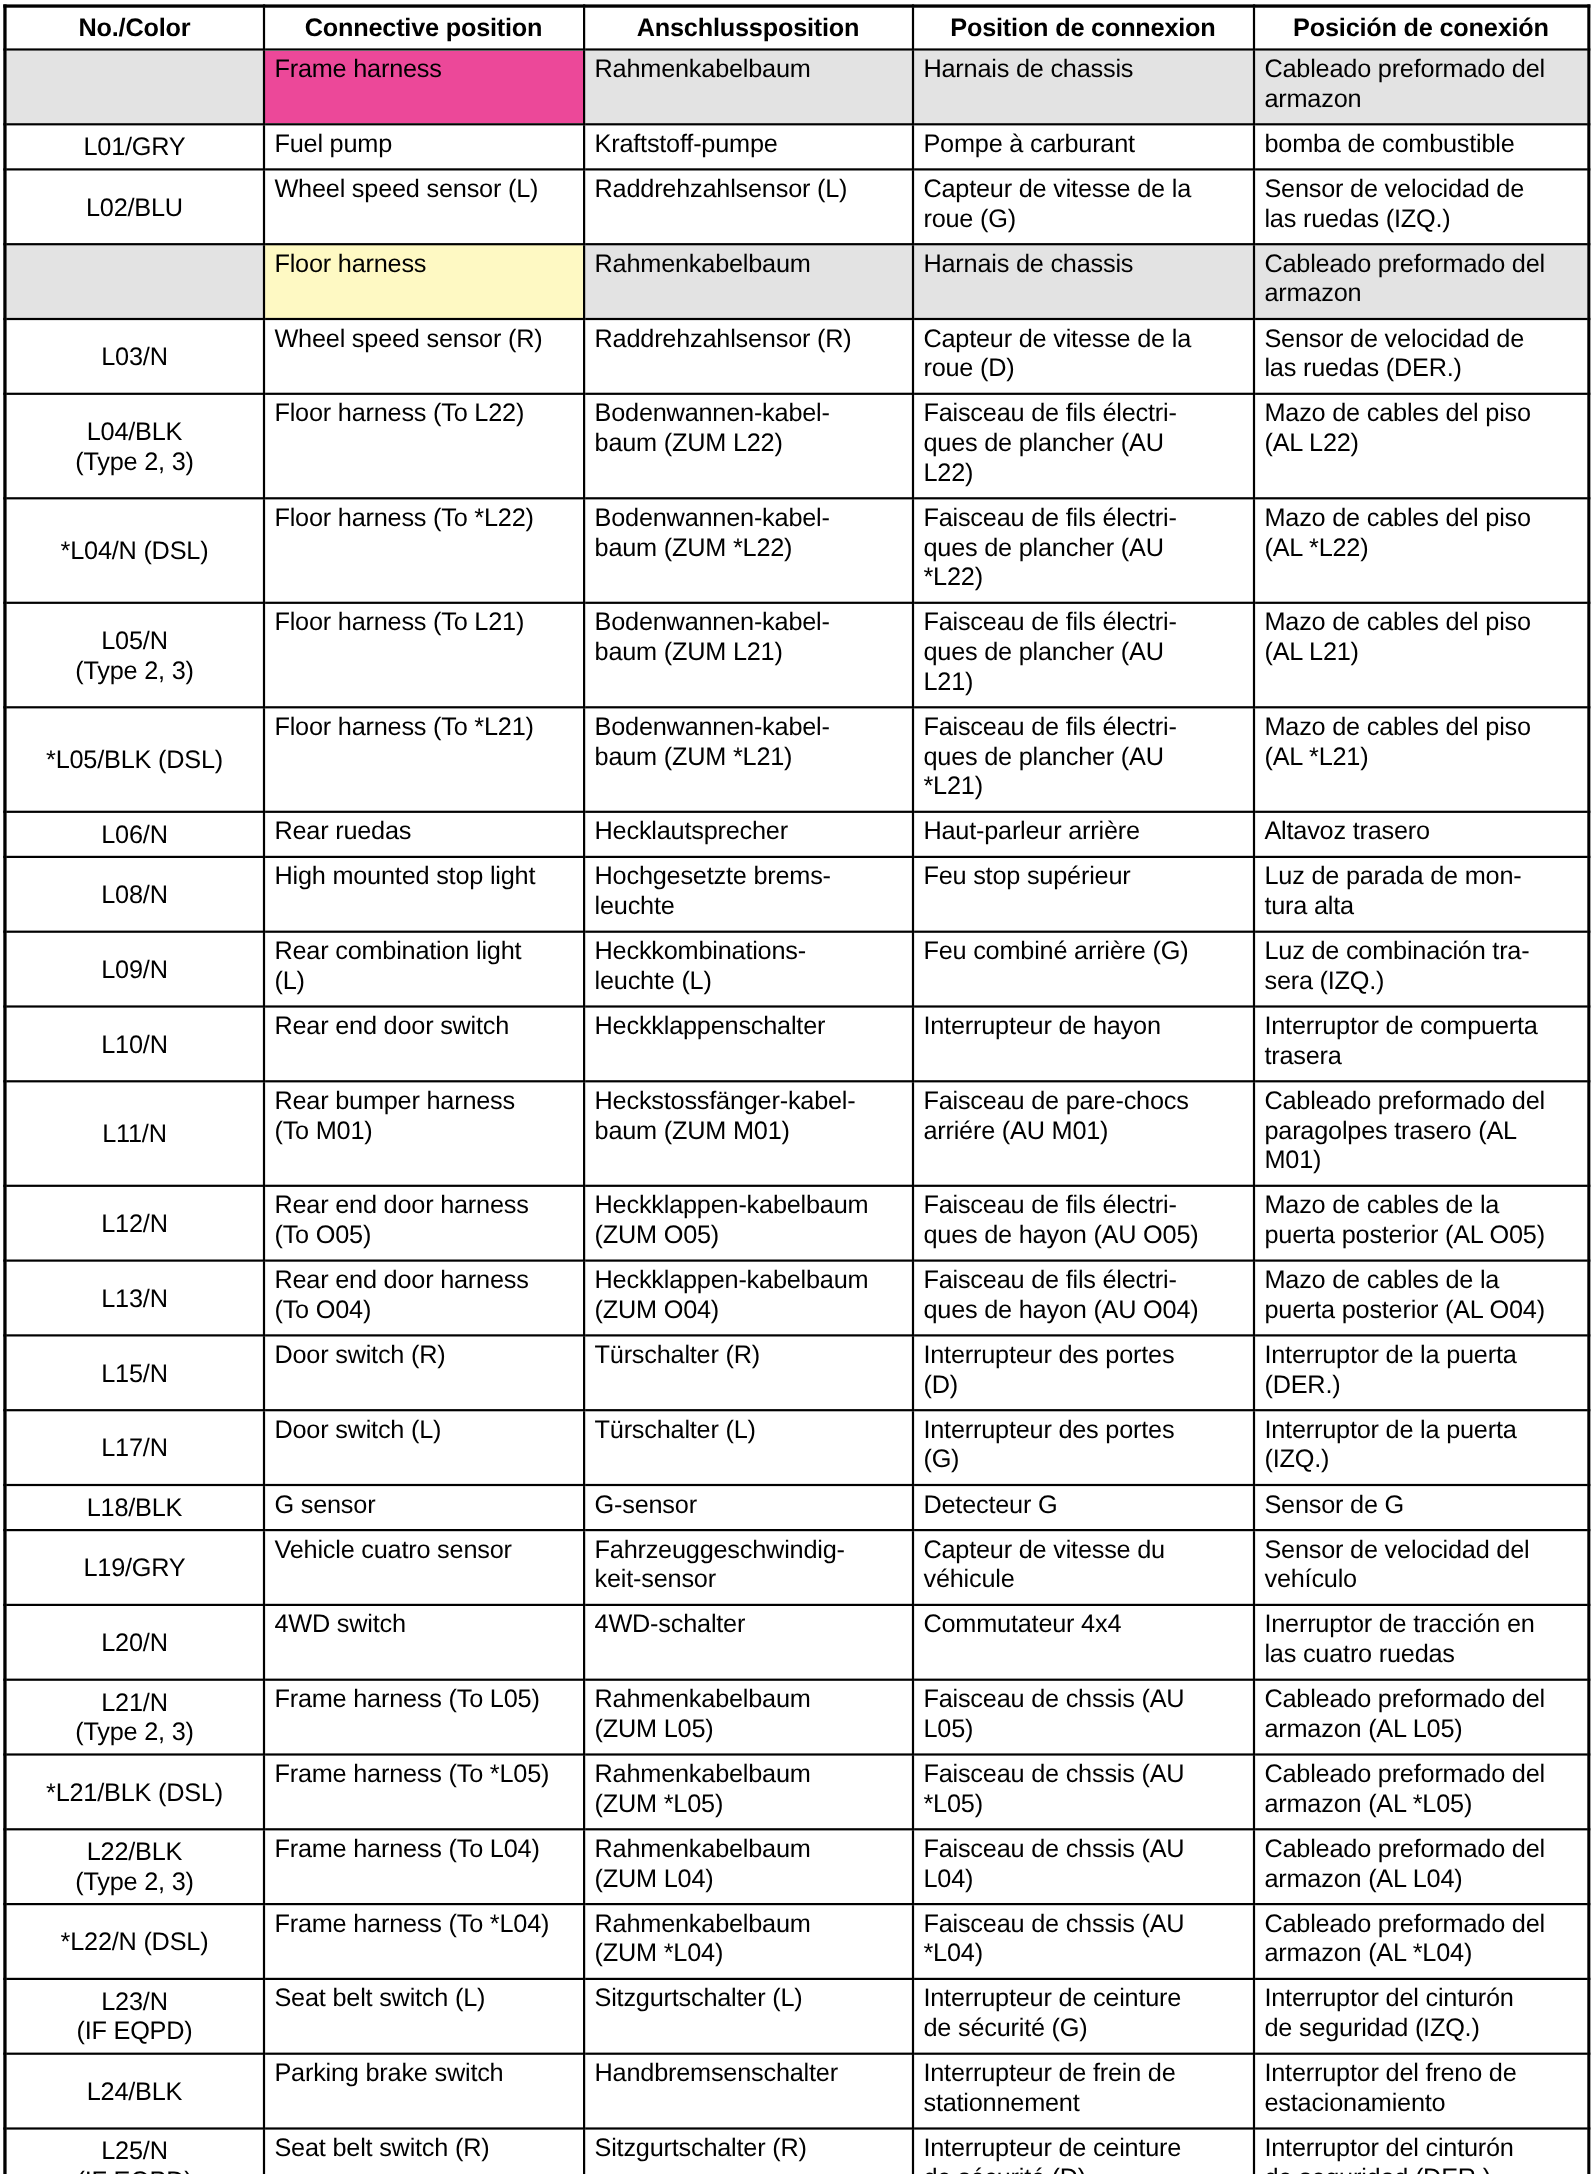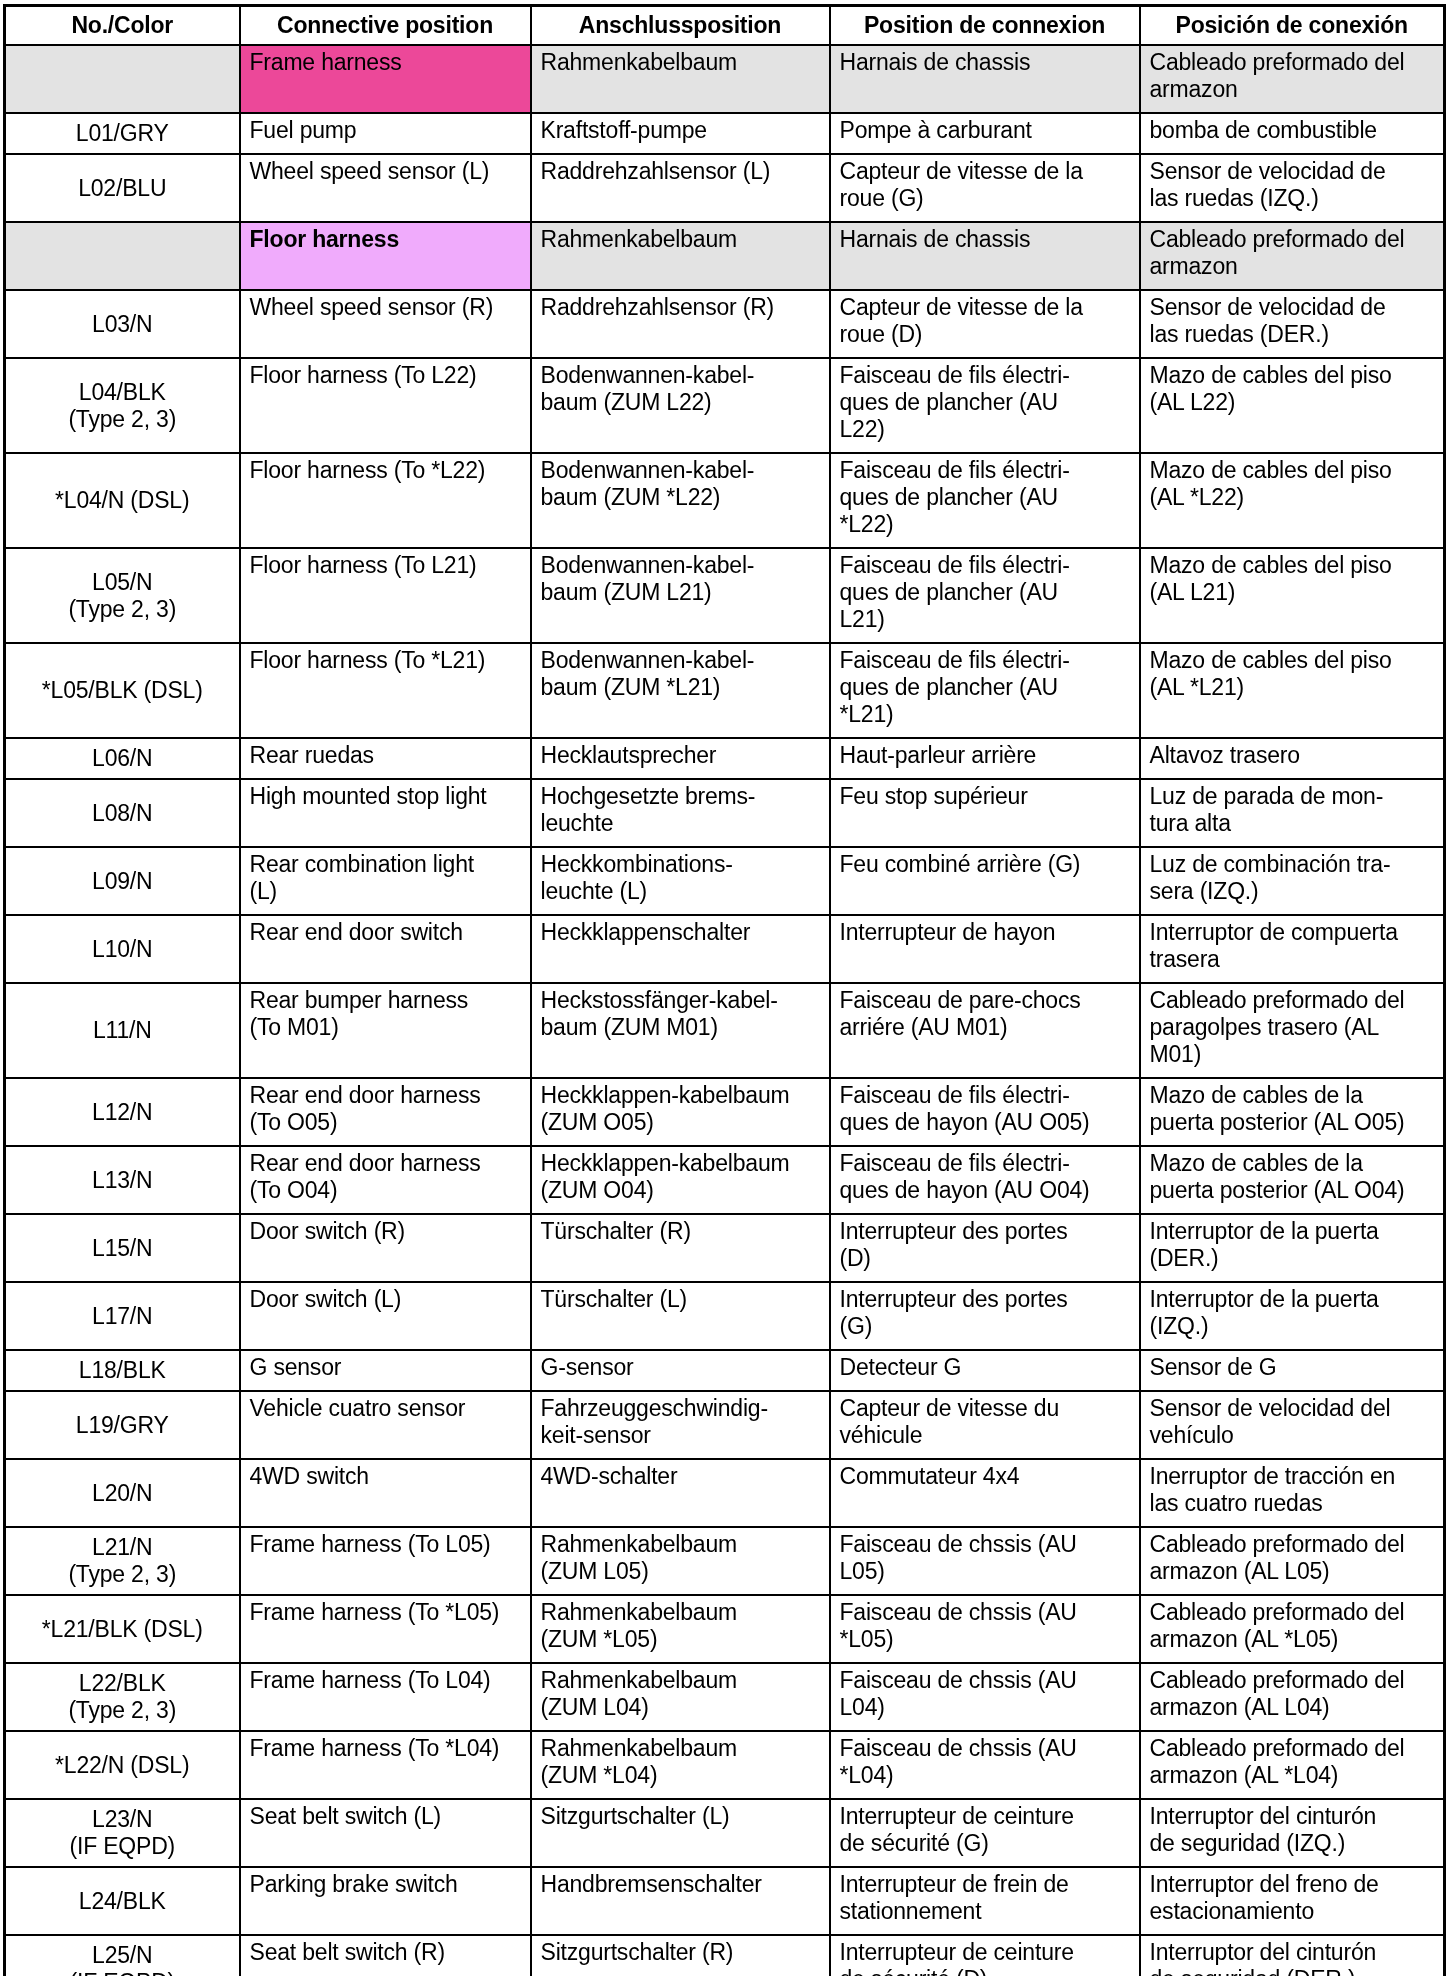--- a/index.html
+++ b/index.html
@@ -95,21 +95,21 @@
           <td class="no-cell">L02/BLU</td>
           <td>Wheel speed sensor (L)</td>
           <td>Raddrehzahlsensor (L)</td>
           <td>Capteur de vitesse de la
 roue (G)</td>
           <td>Sensor de velocidad de
 las ruedas (IZQ.)</td>
         </tr>
         <tr>
           <td class="no-cell" style="background: rgb(227, 227, 227);"></td>
-          <td style="background: #f0abfc; font-weight: bold;">Floor harness</td>
+          <td style="background: #fef9c3;">Floor harness</td>
           <td style="background: rgb(227, 227, 227);">Rahmenkabelbaum</td>
           <td style="background: rgb(227, 227, 227);">Harnais de chassis</td>
           <td style="background: rgb(227, 227, 227);">Cableado preformado del
 armazon</td>
         </tr>
         <tr>
           <td class="no-cell">L03/N</td>
           <td>Wheel speed sensor (R)</td>
           <td>Raddrehzahlsensor (R)</td>
           <td>Capteur de vitesse de la

